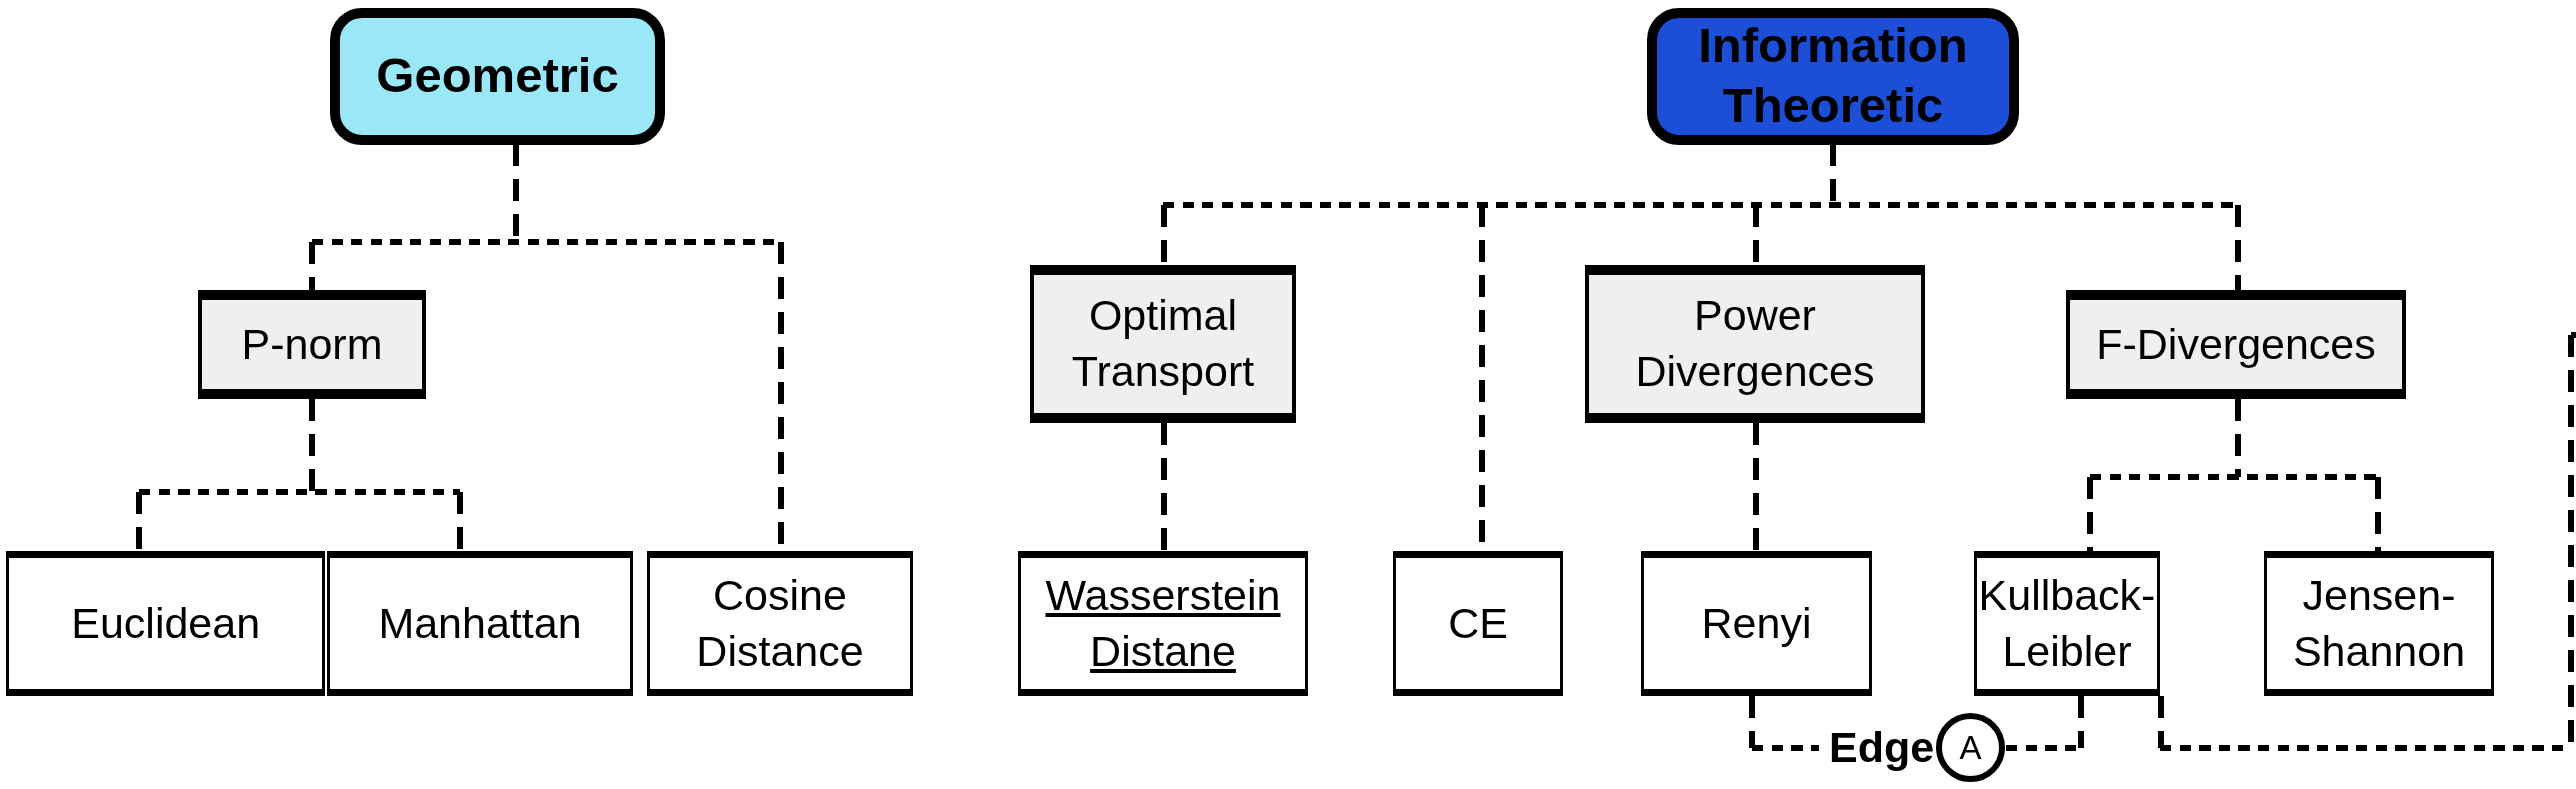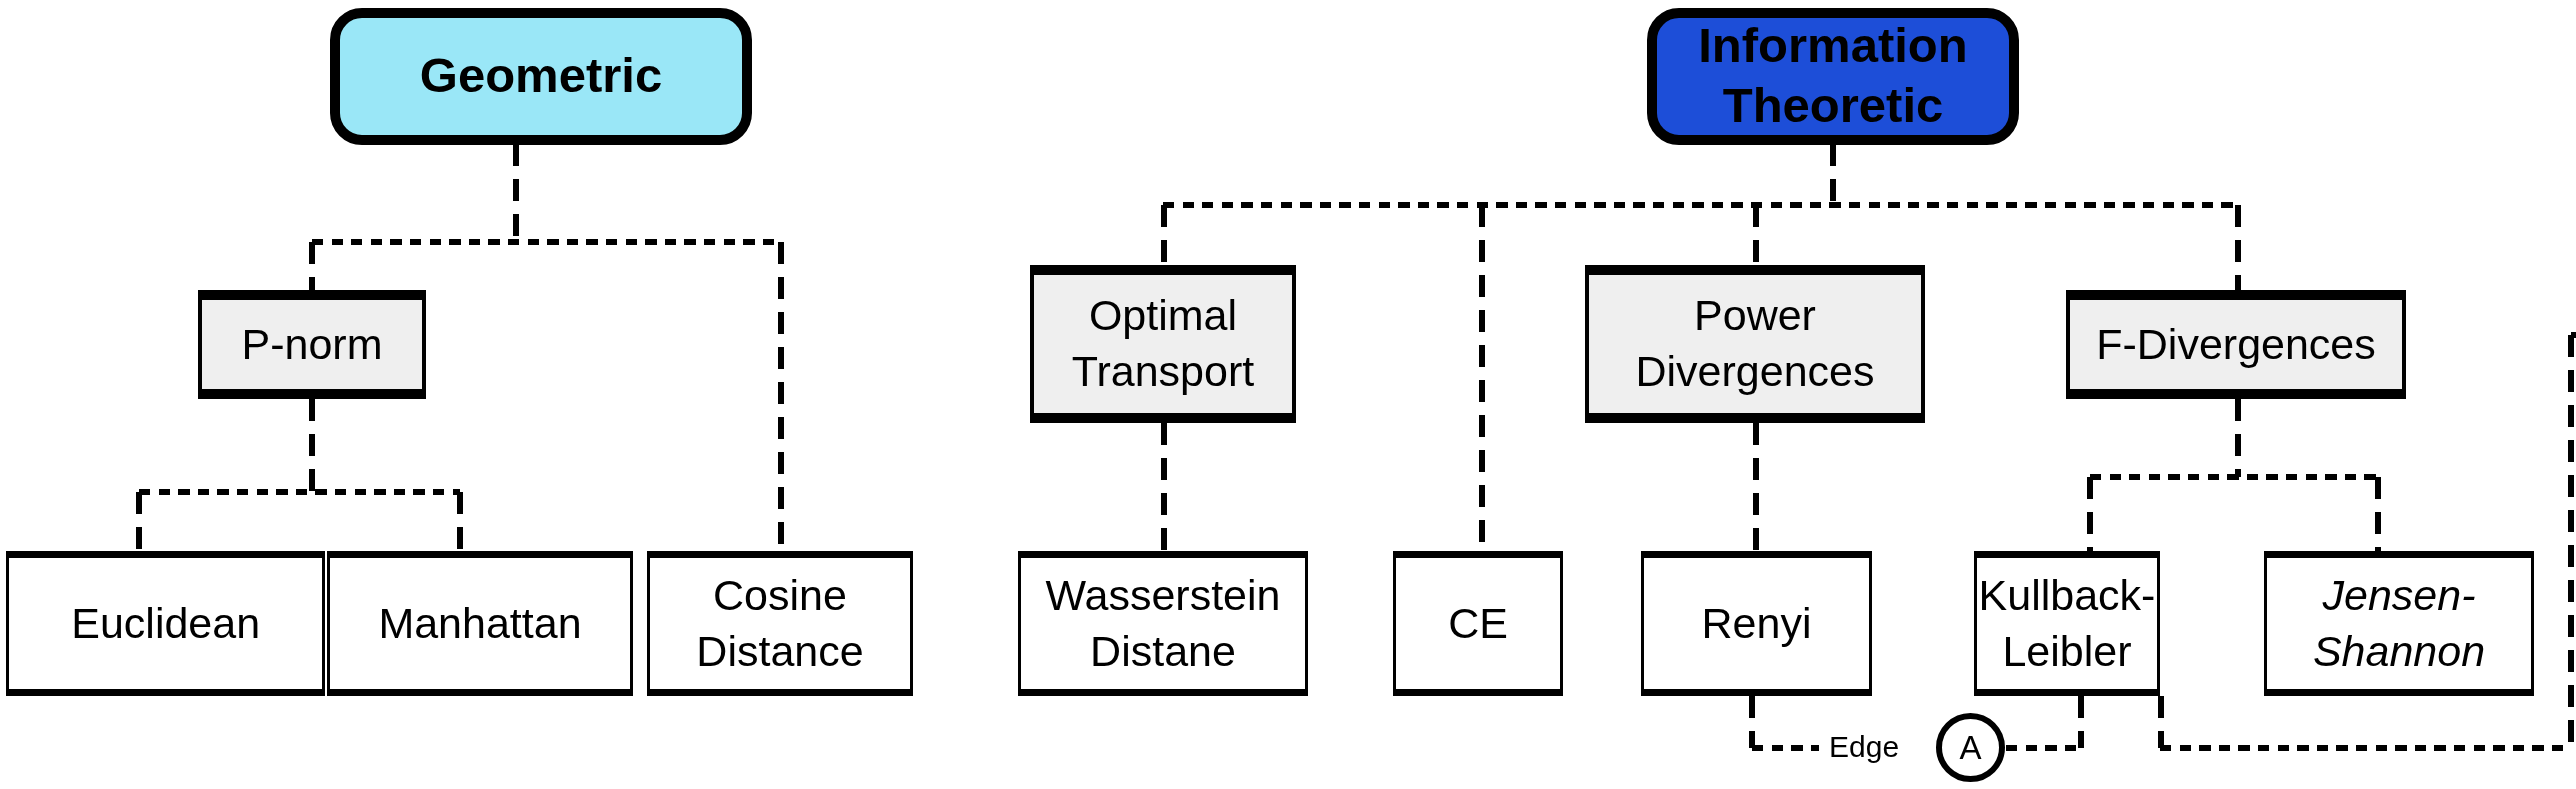--- a/index.html
+++ b/index.html
@@ -34,48 +34,49 @@
     font-size:43px;line-height:1.3;white-space:pre-line;
   }
   .leaf{
     position:absolute;top:551px;height:145px;background:#ffffff;
     box-sizing:border-box;border:solid #000;border-width:7.7px 3.6px;
     display:flex;align-items:center;justify-content:center;text-align:center;
     font-size:43px;line-height:1.3;white-space:pre-line;
   }
   .edge-text{
     position:absolute;height:48px;display:flex;align-items:center;
-    font-size:30px;
+    font-size:43px;
+    font-weight:bold;
   }
   .badge{
     position:absolute;box-sizing:border-box;
     border:6.7px solid #000;border-radius:50%;background:#fff;
     display:flex;align-items:center;justify-content:center;
     font-size:33px;
   }
 
   
-  #hdr-geometric{left:330px;width:422px;}
+  #hdr-geometric{left:330px;width:335px;}
   #hdr-it{left:1647px;width:372px;}
 
   
   #mid-pnorm{left:198px;top:290px;width:228px;height:109px;}
   #mid-ot{left:1030px;top:265px;width:266px;height:158px;}
   #mid-pd{left:1585px;top:265px;width:340px;height:158px;text-align:center;}
   #mid-fd{left:2066px;top:290px;width:340px;height:109px;}
 
   
   #leaf-euclidean{left:6.2px;width:319px;}
   #leaf-manhattan{left:327px;width:306px;}
   #leaf-cosine{left:647px;width:266px;text-align:center;}
-  #leaf-wasserstein{left:1018px;width:290px;}
+  #leaf-wasserstein{left:1018px;width:290px;text-decoration:underline;}
   #leaf-ce{left:1393px;width:170px;}
   #leaf-renyi{left:1641px;width:231px;}
   #leaf-kl{left:1974px;width:186px;}
-  #leaf-js{left:2264px;width:270px;font-style:italic;}
+  #leaf-js{left:2264px;width:230px;}
 
   
   #edge-a-text{left:1829px;top:723px;}
   #badge-a{left:1936px;top:713px;width:69px;height:69px;}
 </style>
 </head>
 <body>
 
 <div id="canvas">
 

